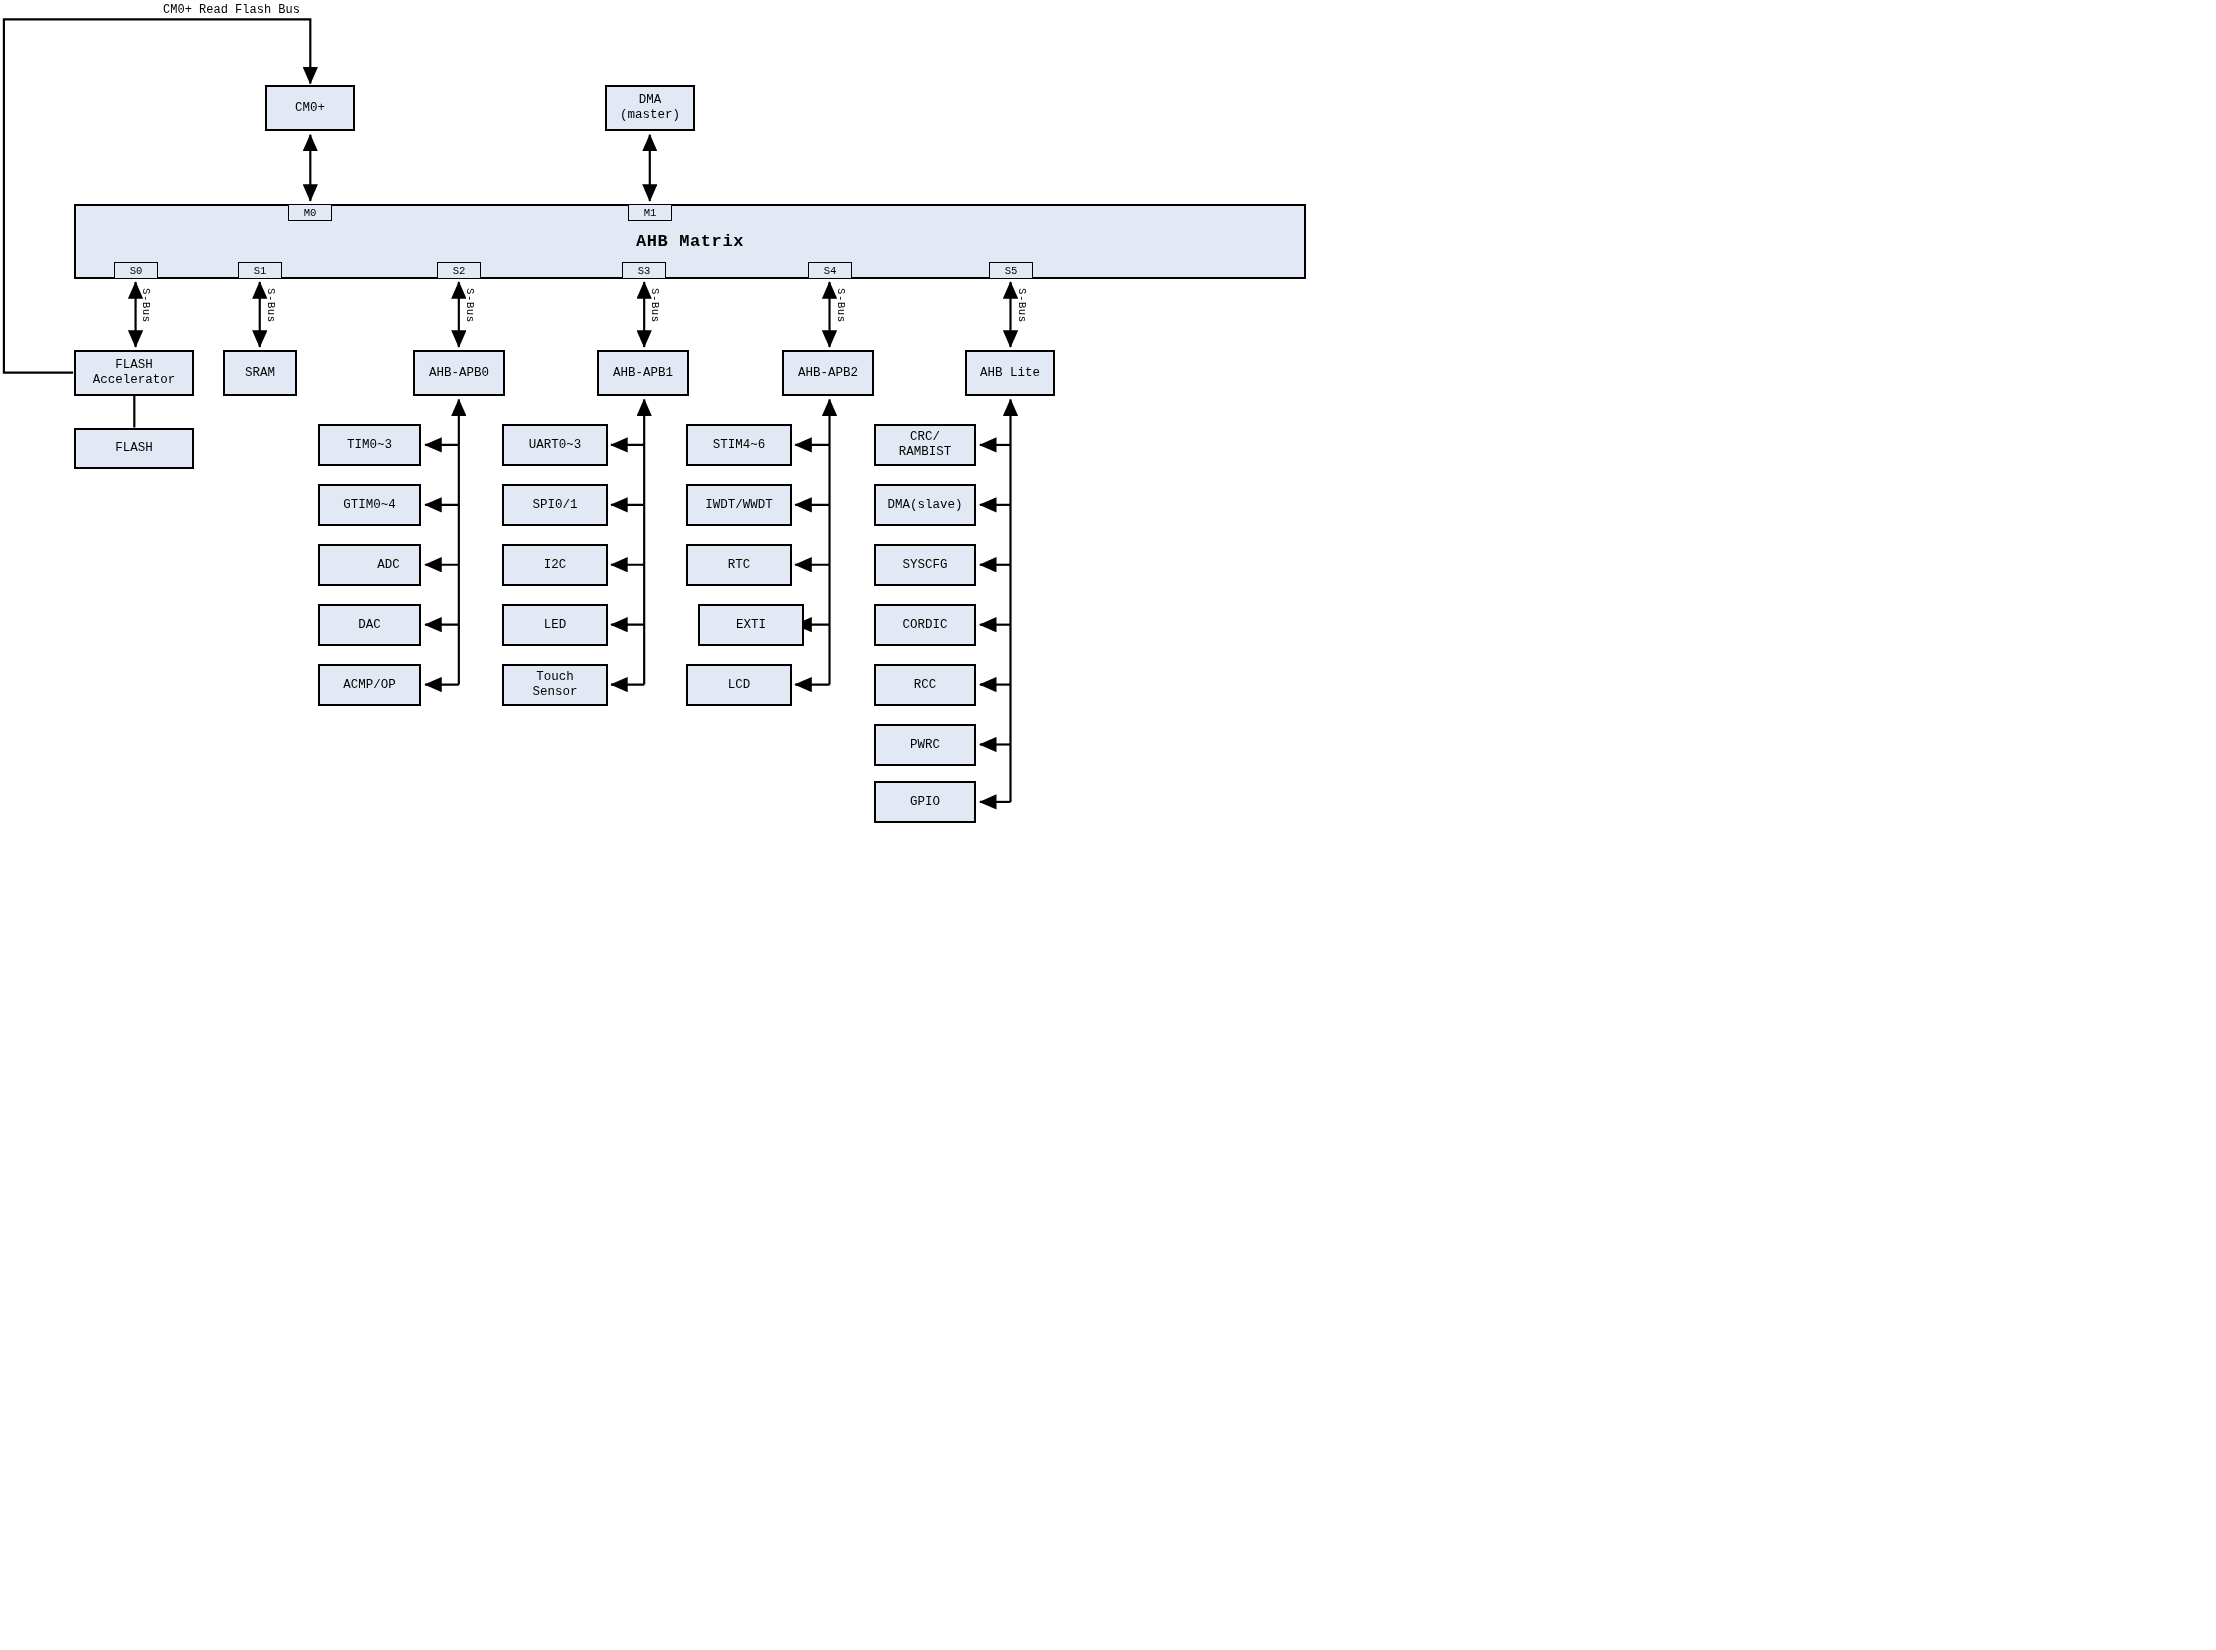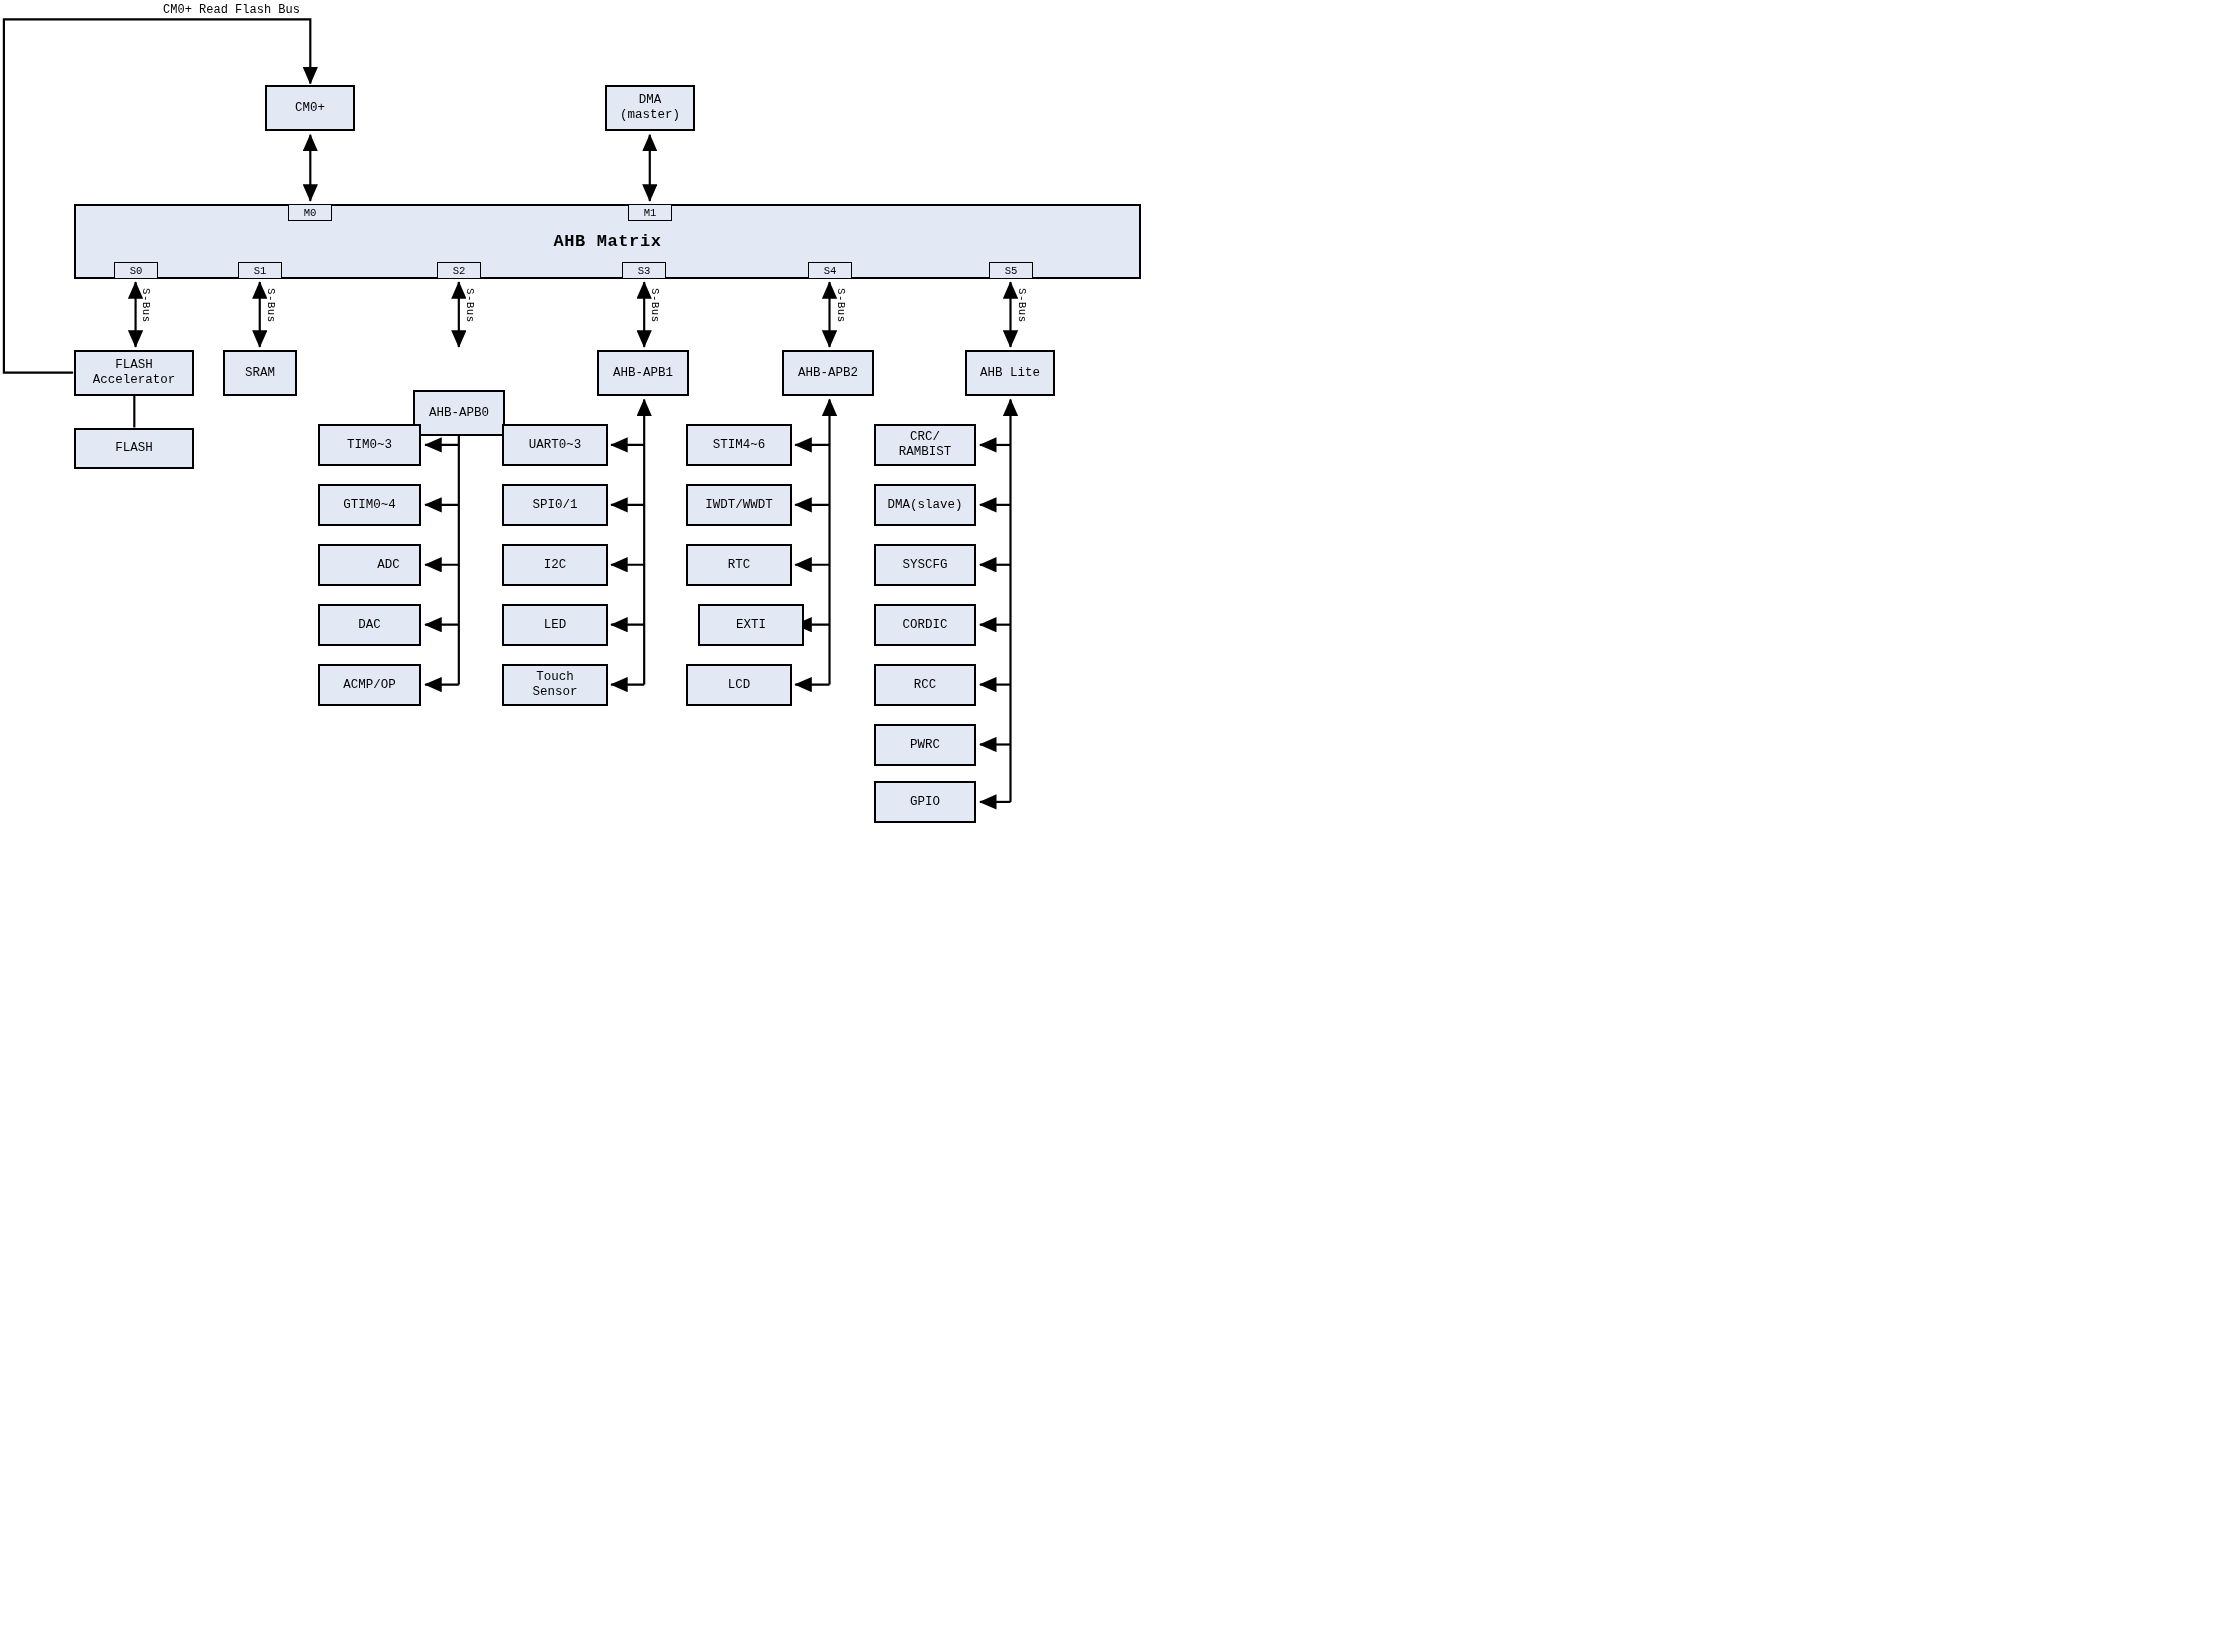--- a/index.html
+++ b/index.html
@@ -113,21 +113,21 @@
 
   <div class="bx" style="left:265px;top:85px;width:90px;height:46px;">
     <span>CM0+</span>
   </div>
 
   <div class="bx" style="left:605px;top:85px;width:90px;height:46px;line-height:1.2;">
     <span>DMA</span>
     <span>(master)</span>
   </div>
 
-  <div class="matrix" style="left:74px;top:204px;width:1067px;height:75px;">
+  <div class="matrix" style="left:74px;top:204px;width:1232px;height:75px;">
     <span class="matrix-title">AHB Matrix</span>
   </div>
   <div class="tab" style="left:288px;top:204px;width:44px;height:17px;">
       <span>M0</span>
     </div>
   <div class="tab" style="left:628px;top:204px;width:44px;height:17px;">
       <span>M1</span>
     </div>
   <div class="tab" style="left:114px;top:262px;width:44px;height:17px;">
       <span>S0</span>
@@ -160,21 +160,21 @@
     <span>Accelerator</span>
   </div>
   <div class="bx" style="left:74px;top:428px;width:120px;height:41px;">
     <span>FLASH</span>
   </div>
 
   <div class="bx" style="left:223px;top:350px;width:74px;height:46px;">
     <span>SRAM</span>
   </div>
 
-  <div class="bx" style="left:413px;top:350px;width:92px;height:46px;margin-top:40px;">
+  <div class="bx" style="left:413px;top:350px;width:92px;height:46px;">
     <span>AHB-APB0</span>
   </div>
   <div class="bx" style="left:318px;top:424px;width:103px;height:42px;">
       <span>TIM0~3</span>
     </div>
   <div class="bx" style="left:318px;top:484px;width:103px;height:42px;">
       <span>GTIM0~4</span>
     </div>
   <div class="bx" style="left:318px;top:544px;width:103px;height:42px;padding-left:38px;">
       <span>ADC</span>

